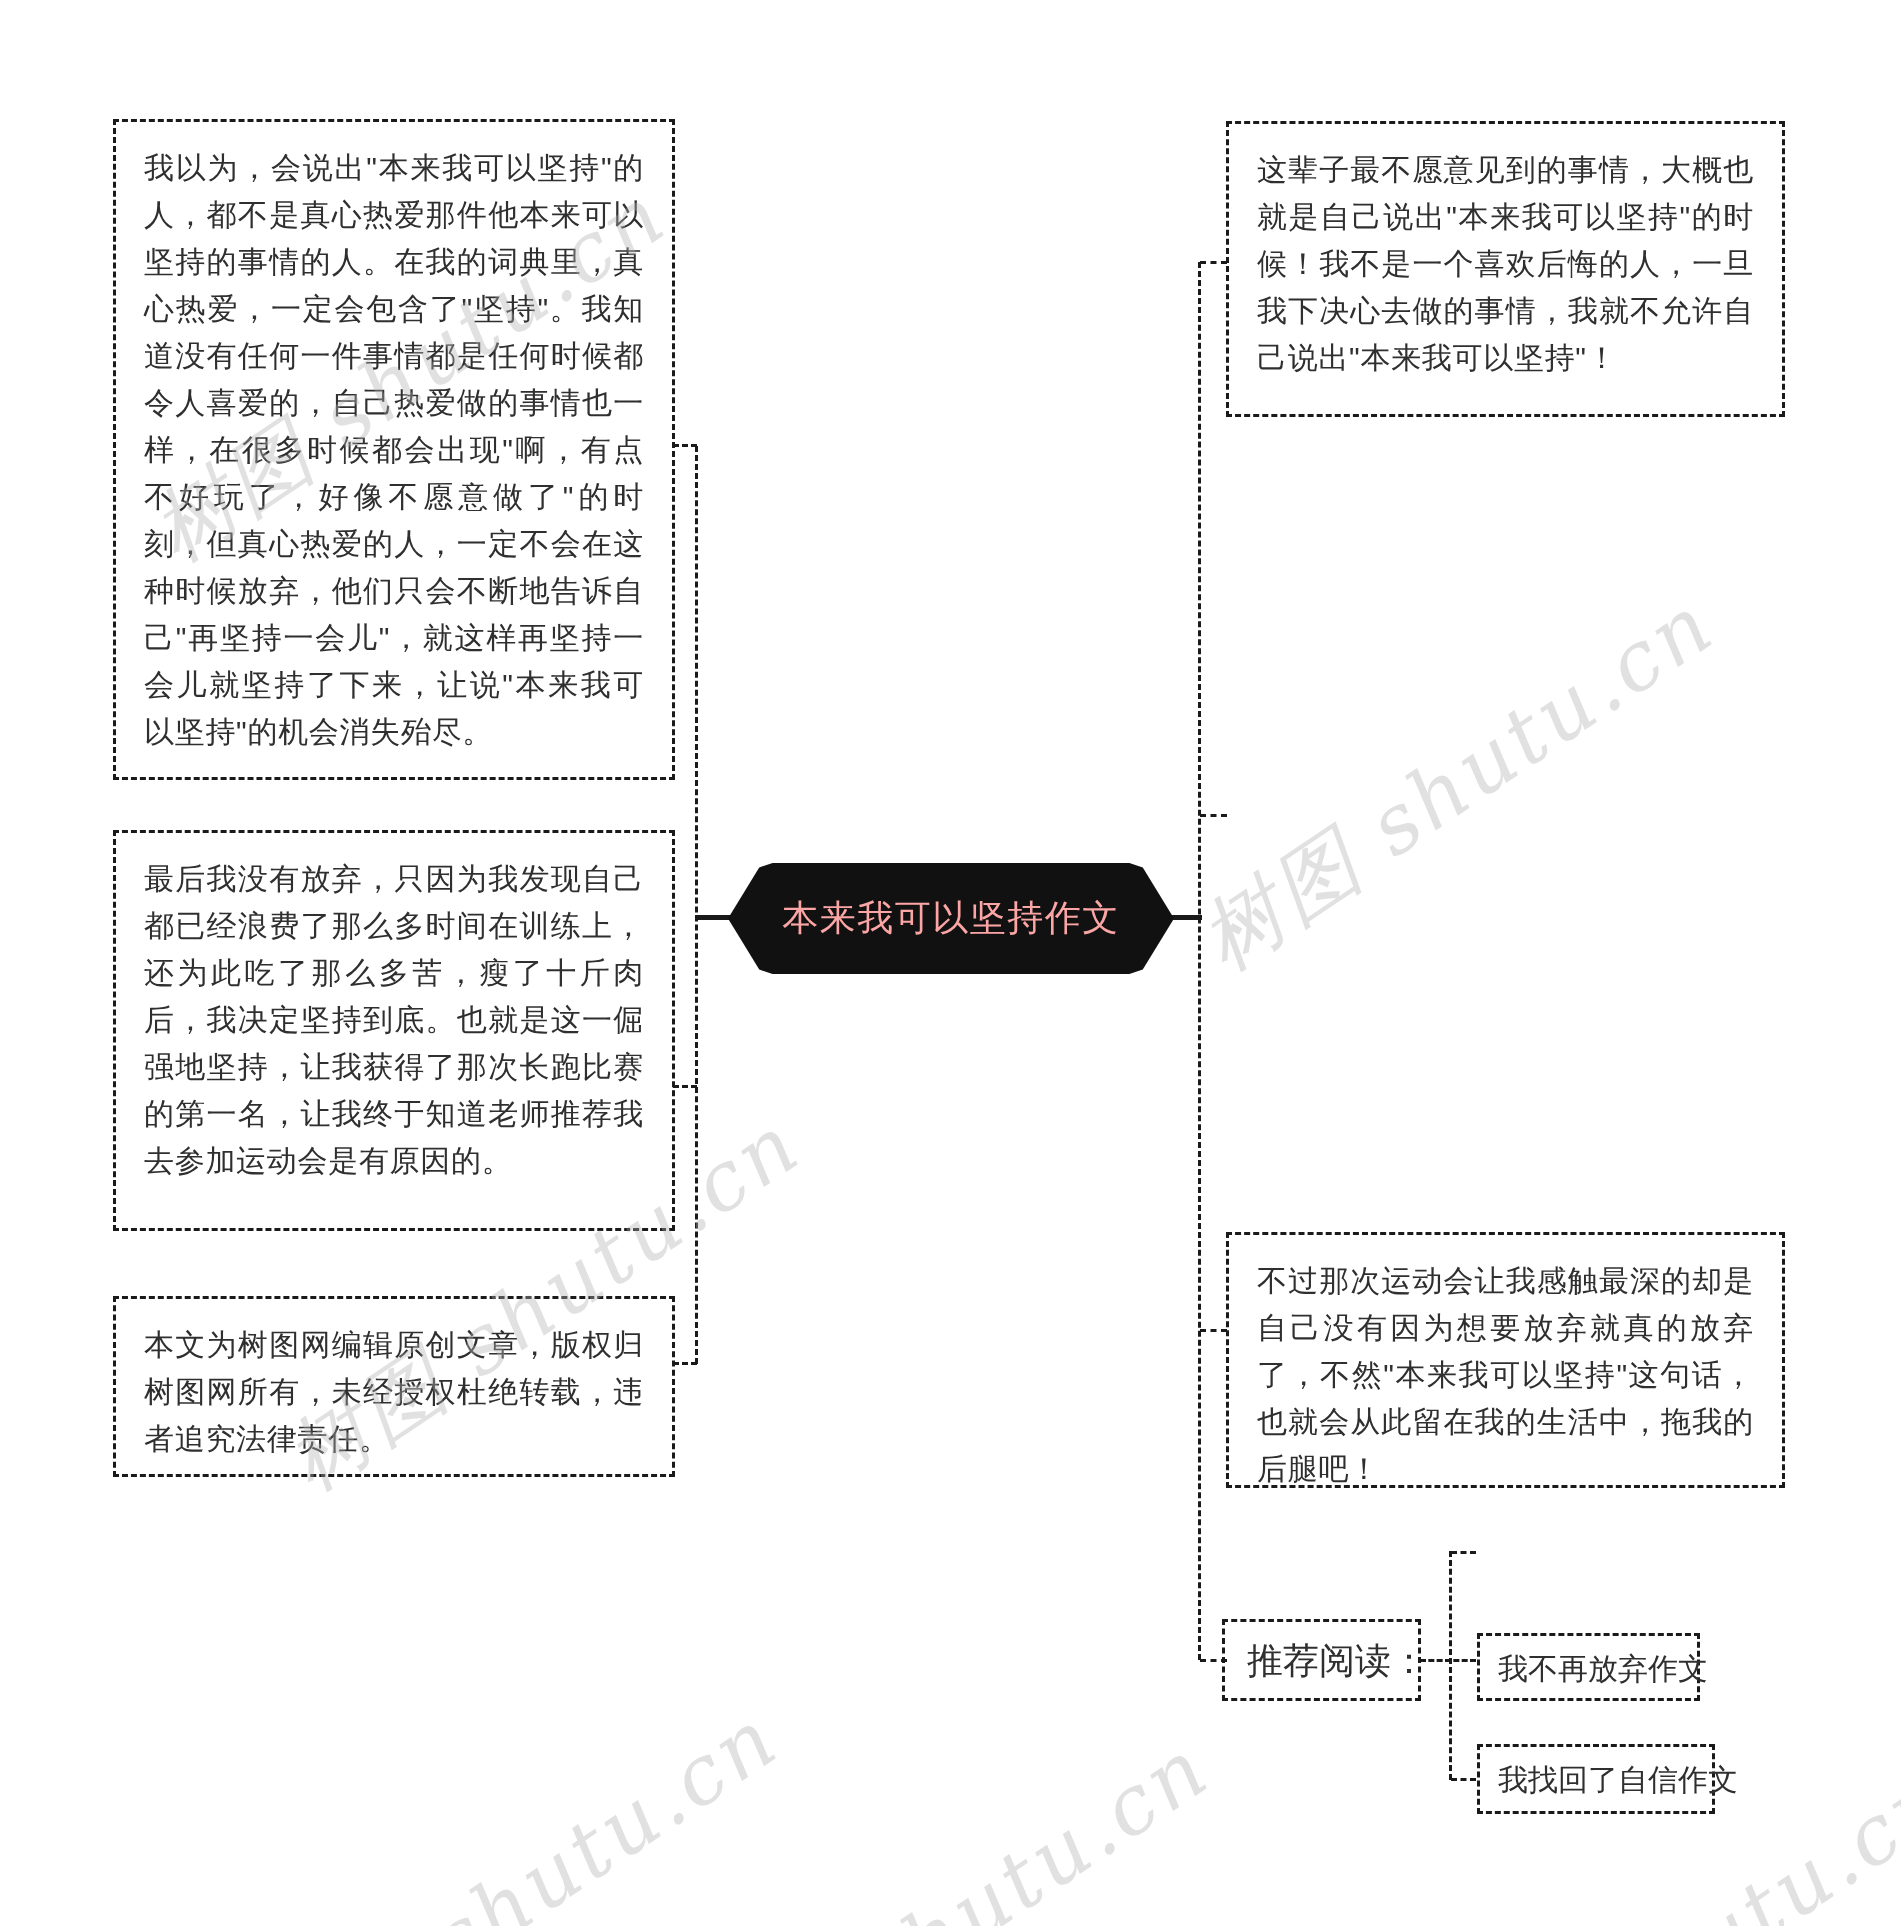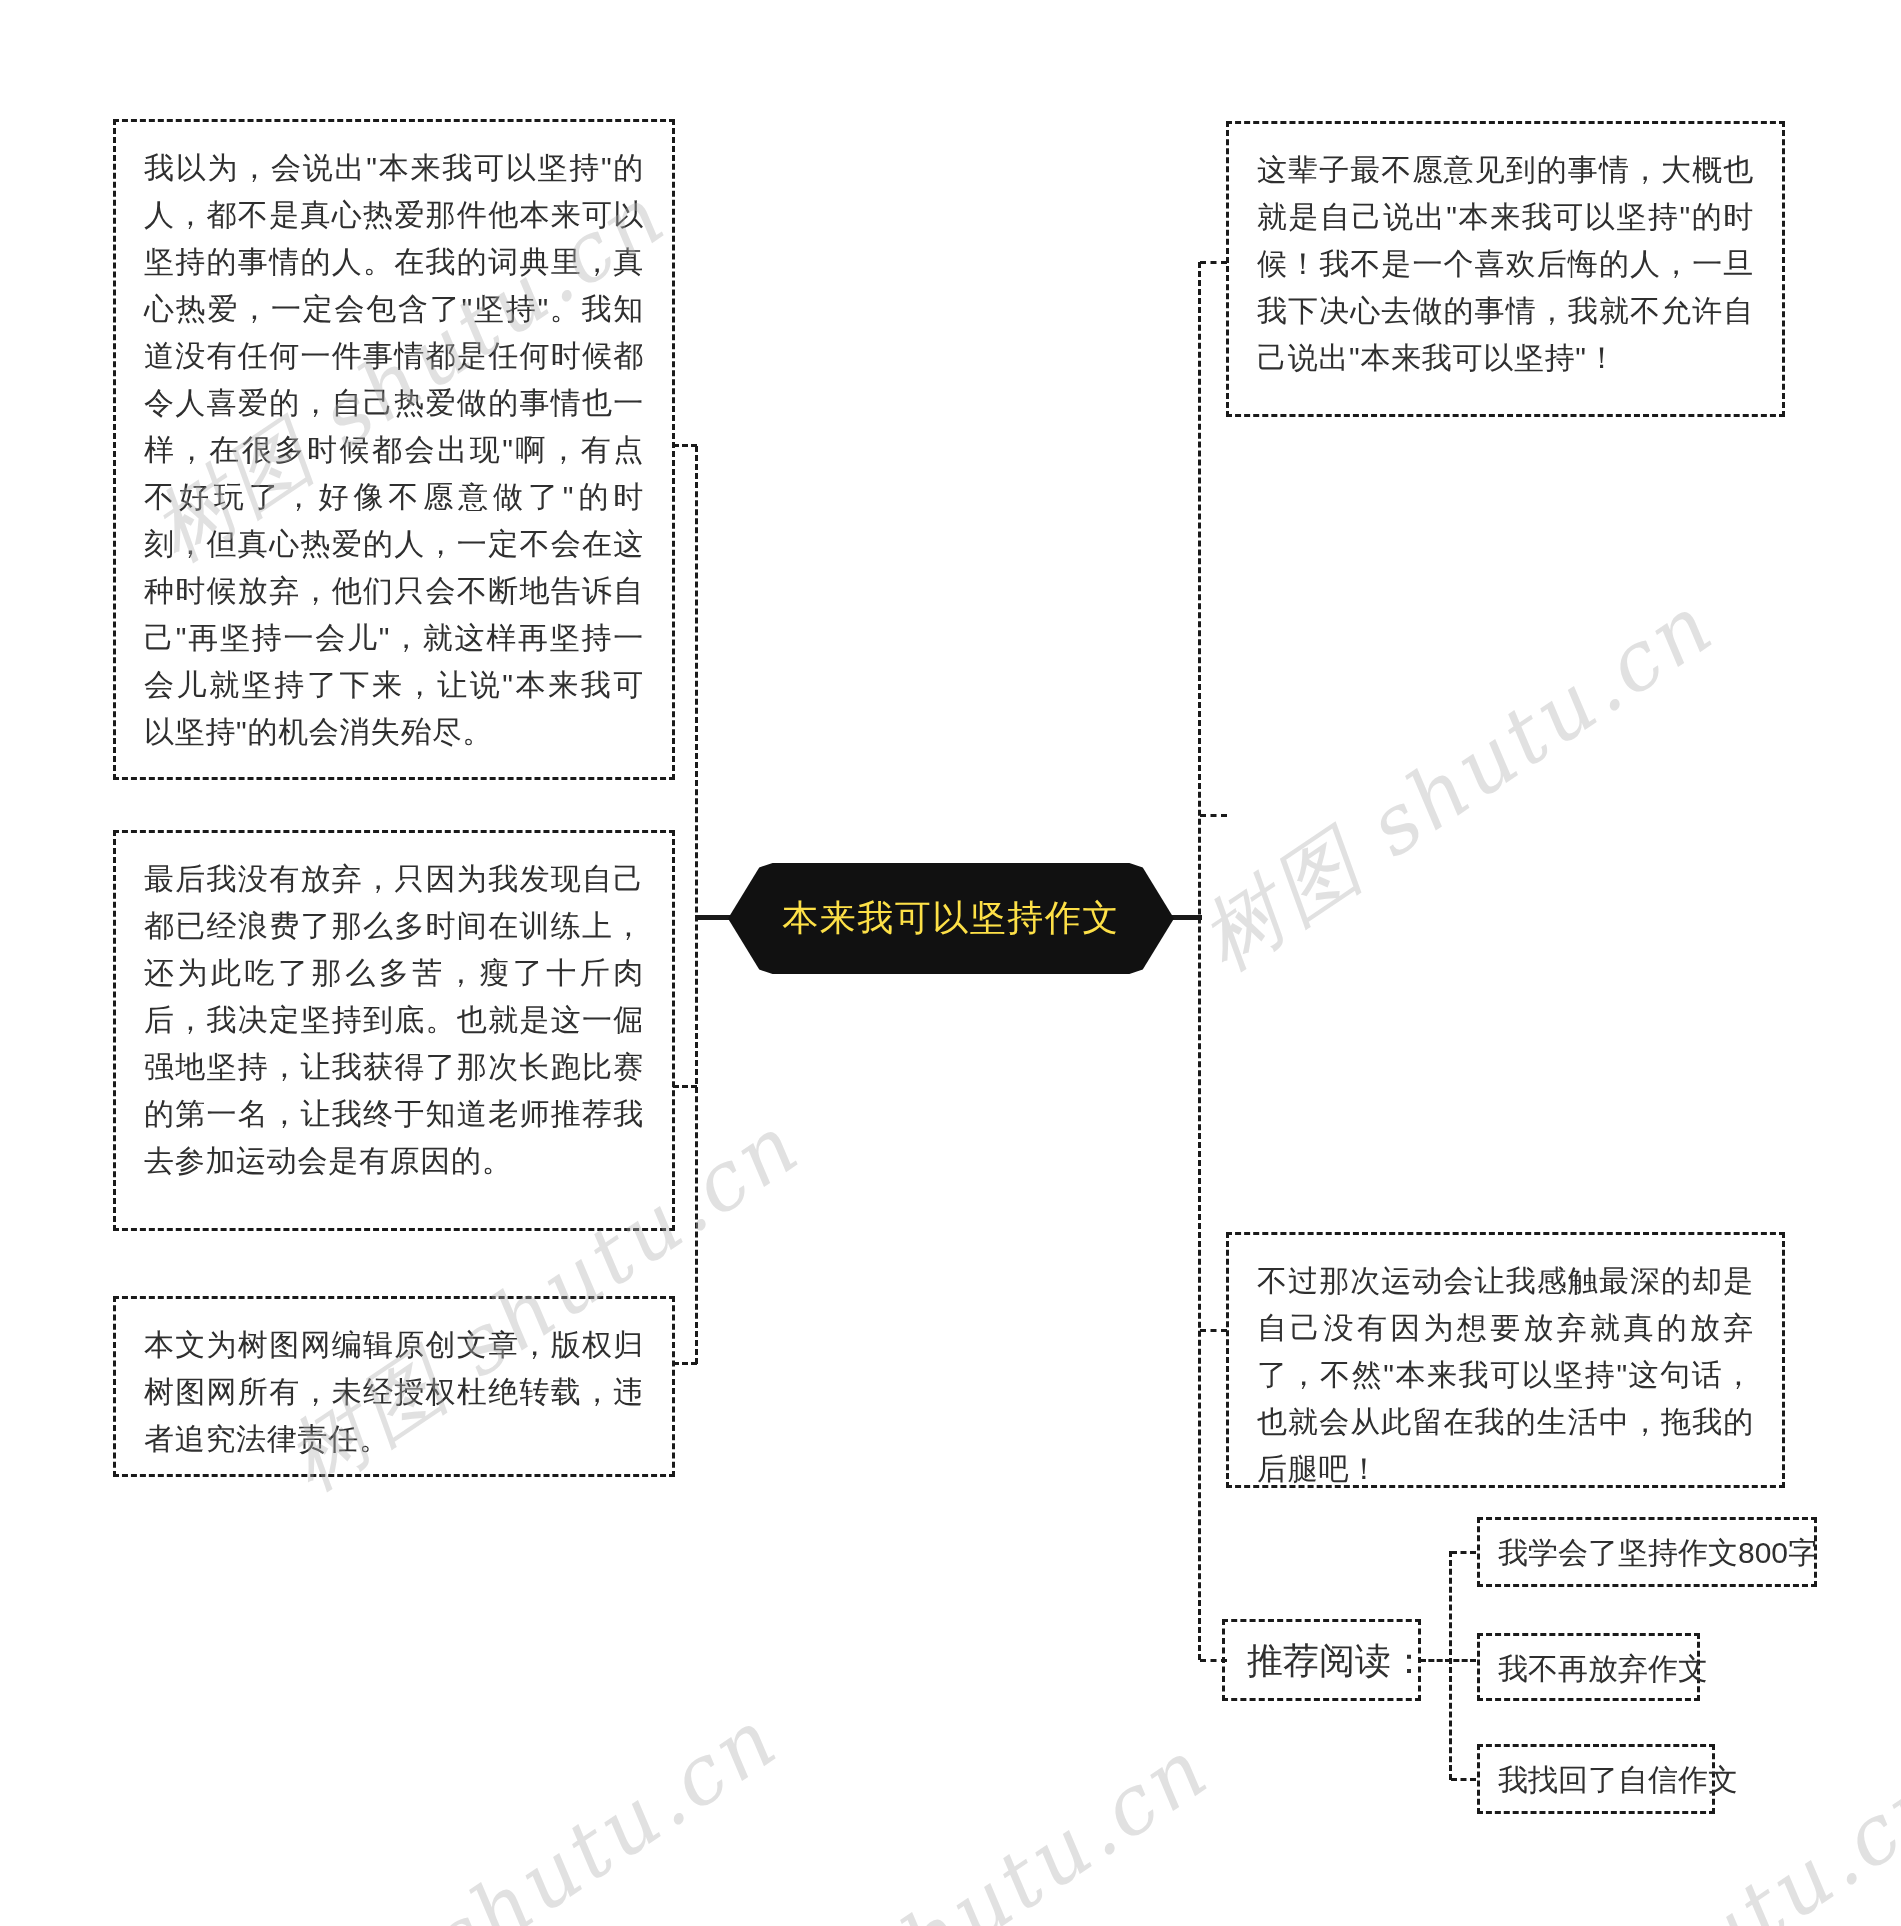--- a/index.html
+++ b/index.html
@@ -49,21 +49,21 @@
     white-space:nowrap;
     z-index:2;
   }
   
   .node{
     position:absolute;
     left:728px;top:863px;width:446px;height:111px;
     background:#111111;
     clip-path:polygon(0 50%,7% 4%,10% 0,90% 0,93% 4%,100% 50%,93% 96%,90% 100%,10% 100%,7% 96%);
     display:flex;align-items:center;justify-content:center;
-    color:#fde047;
+    color:#fca5a5;
     font-size:36px;
     letter-spacing:1.5px;
     z-index:4;
     white-space:nowrap;
   }
   
   .vline{position:absolute;border-left:3.7px dashed #1a1a1a;width:0;z-index:1;}
   .hline{position:absolute;border-top:3.7px dashed #1a1a1a;height:0;z-index:1;}
   .sline{position:absolute;background:#1a1a1a;z-index:1;}
 </style>
@@ -107,20 +107,19 @@
     <span>本来我可以坚持作文</span>
   </div>
 
   <div class="box" style="left:1226px;top:121px;width:559px;height:296px;">这辈子最不愿意见到的事情，大概也就是自己说出"本来我可以坚持"的时候！我不是一个喜欢后悔的人，一旦我下决心去做的事情，我就不允许自己说出"本来我可以坚持"！</div>
 
 
   <div class="box" style="left:1226px;top:1232px;width:559px;height:256px;">不过那次运动会让我感触最深的却是自己没有因为想要放弃就真的放弃了，不然"本来我可以坚持"这句话，也就会从此留在我的生活中，拖我的后腿吧！</div>
 
   <div class="small-box" style="left:1222px;top:1619px;width:199px;height:82px;font-size:36px;line-height:46px;padding:16.3px 22px;">推荐阅读：</div>
 
-  <div class="small-box" style="left:1477px;top:1517px;width:340px;height:70px;">我学会了坚持作文800字</div>
 
   <div class="small-box" style="left:1477px;top:1744px;width:238px;height:70px;">我找回了自信作文</div>
 
   <div class="small-box" style="left:1477px;top:1633px;width:223px;height:68px;">我不再放弃作文</div>
 
 </div>
 
 
 </body></html>

